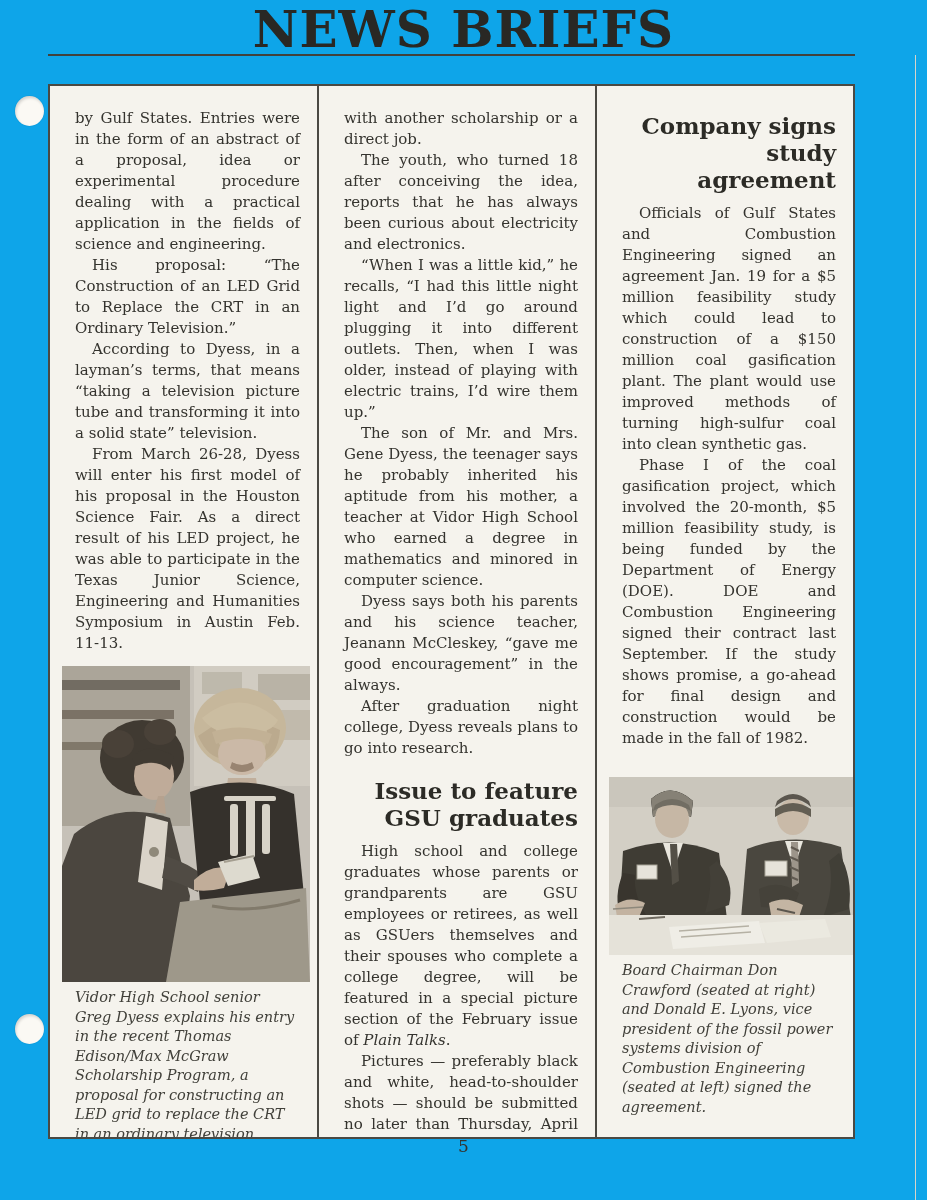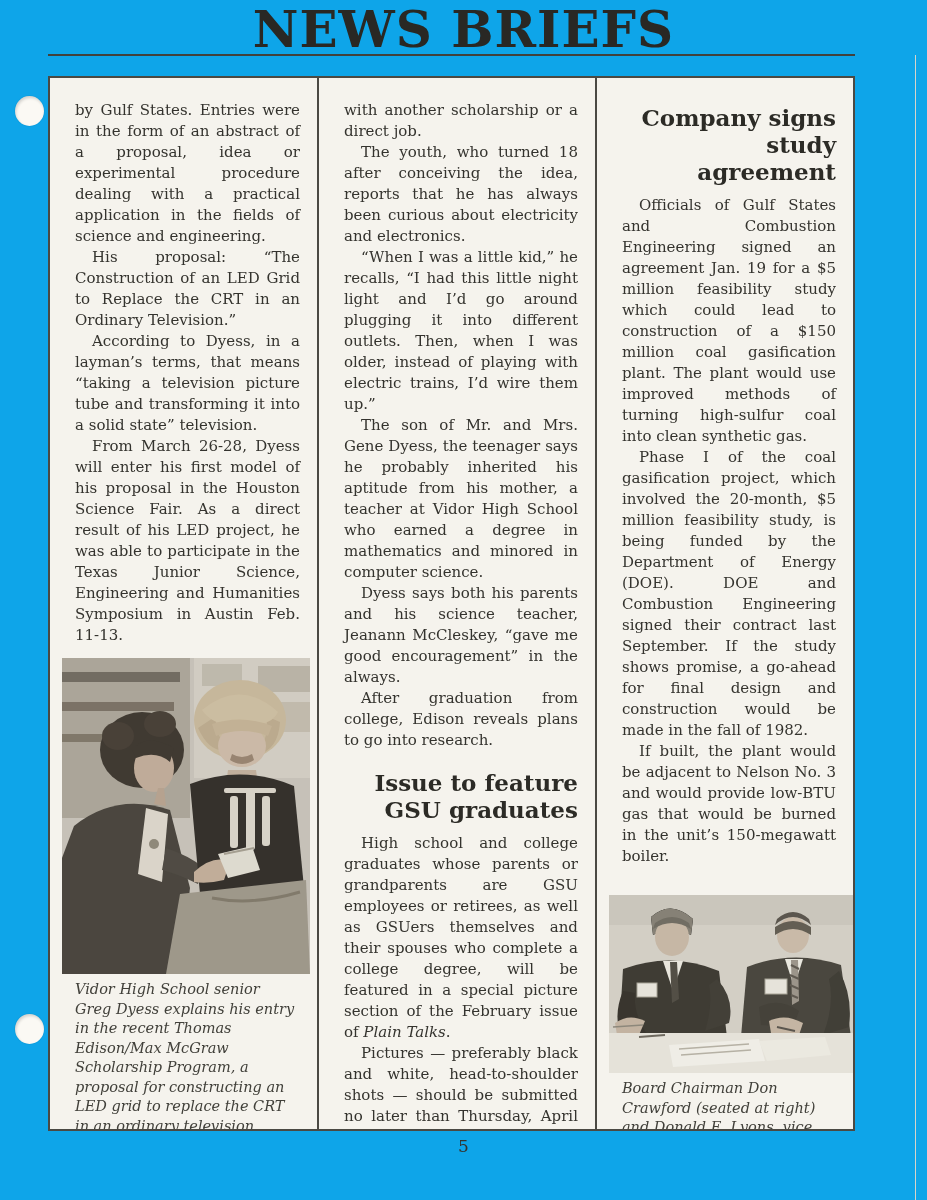--- a/index.html
+++ b/index.html
@@ -19,21 +19,21 @@
     text-align:center;
     font-size:50px; font-weight:bold; letter-spacing:1px;
     color:#292824;
     transform:scaleY(1.02);
   }
   .masthead-rule {
     position:absolute; top:54px; left:48px; width:807px; height:2px;
     background:#42413c;
   }
   .content {
-    position:absolute; left:48px; top:76px; width:807px; height:1055px;
+    position:absolute; left:48px; top:84px; width:807px; height:1055px;
     border:2px solid #4a4943; box-sizing:border-box;
     display:flex; background:#f5f3ed; overflow:hidden;
   }
   .col {
     box-sizing:border-box;
     padding:22px 17px 0 25px;
     font-size:15px; line-height:21px;
     text-align:justify;
     overflow:hidden;
   }
@@ -137,34 +137,33 @@
       <p class="photo-caption">Vidor High School senior Greg Dyess explains his entry in the recent Thomas Edison/Max McGraw Scholarship Program, a proposal for constructing an LED grid to replace the CRT in an ordinary television. Looking on is his science teacher, Jeanann McCleskey.</p>
 
     </div>
 
     <div class="col col-2">
       <p>with another scholarship or a direct job.</p>
       <p class="ind">The youth, who turned 18 after conceiving the idea, reports that he has always been curious about electricity and electronics.</p>
       <p class="ind">“When I was a little kid,” he recalls, “I had this little night light and I’d go around plugging it into different outlets. Then, when I was older, instead of playing with electric trains, I’d wire them up.”</p>
       <p class="ind">The son of Mr. and Mrs. Gene Dyess, the teenager says he probably inherited his aptitude from his mother, a teacher at Vidor High School who earned a degree in mathematics and minored in computer science.</p>
       <p class="ind">Dyess says both his parents and his science teacher, Jeanann McCleskey, “gave me good encouragement” in the always.</p>
-      <p class="ind">After graduation from college, Edison reveals plans to go into research.</p>
+      <p class="ind">After graduation night college, Dyess reveals plans to go into research.</p>
 
       <div class="article-heading">Issue to feature GSU graduates</div>
 
       <p class="ind"><span>High school and college graduates whose parents or grandparents are GSU employees or retirees, as well as GSUers themselves and their spouses who complete a college degree, will be featured in a special picture section of the February issue of </span><span class="it">Plain Talks</span><span>.</span></p>
       <p class="ind">Pictures — preferably black and white, head-to-shoulder shots — should be submitted no later than Thursday, April 30. Color photographs may be submitted if no others are available. Each picture should be labeled with the graduate’s name, school and relationship to a GSU employee. Pictures will be returned after publication upon the request of the sender.</p>
 
     </div>
 
     <div class="col col-3">
       <div class="article-heading">Company signs study agreement</div>
       <p class="ind">Officials of Gulf States and Combustion Engineering signed an agreement Jan. 19 for a $5 million feasibility study which could lead to construction of a $150 million coal gasification plant. The plant would use improved methods of turning high-sulfur coal into clean synthetic gas.</p>
       <p class="ind">Phase I of the coal gasification project, which involved the 20-month, $5 million feasibility study, is being funded by the Department of Energy (DOE). DOE and Combustion Engineering signed their contract last September. If the study shows promise, a go-ahead for final design and construction would be made in the fall of 1982.</p>
-      <p class="ind">If built, the plant would be adjacent to Nelson No. 3 and would provide low-BTU gas that would be burned in the unit’s 150-megawatt boiler.</p>
 
       <svg class="photo-frame photo-2" viewBox="0 0 250 178" preserveAspectRatio="none">
         <rect width="250" height="178" fill="#d5d1c8"></rect>
         <rect x="0" y="0" width="250" height="30" fill="#ccc8be"></rect>
 
         <path d="M42 22 Q62 4 84 24 L82 40 Q62 30 44 40 Z" fill="#84other"></path>
         <path d="M42 22 Q62 4 84 24 L82 40 Q62 30 44 40 Z" fill="#847f74"></path>
         <ellipse cx="63" cy="42" rx="17" ry="19" fill="#c8b8a6"></ellipse>
         <path d="M44 34 Q63 22 82 34 L80 28 Q63 16 46 28 Z" fill="#6e6a60"></path>
         <path d="M14 74 Q63 56 110 76 L118 142 L10 142 Z" fill="#39362f"></path>

